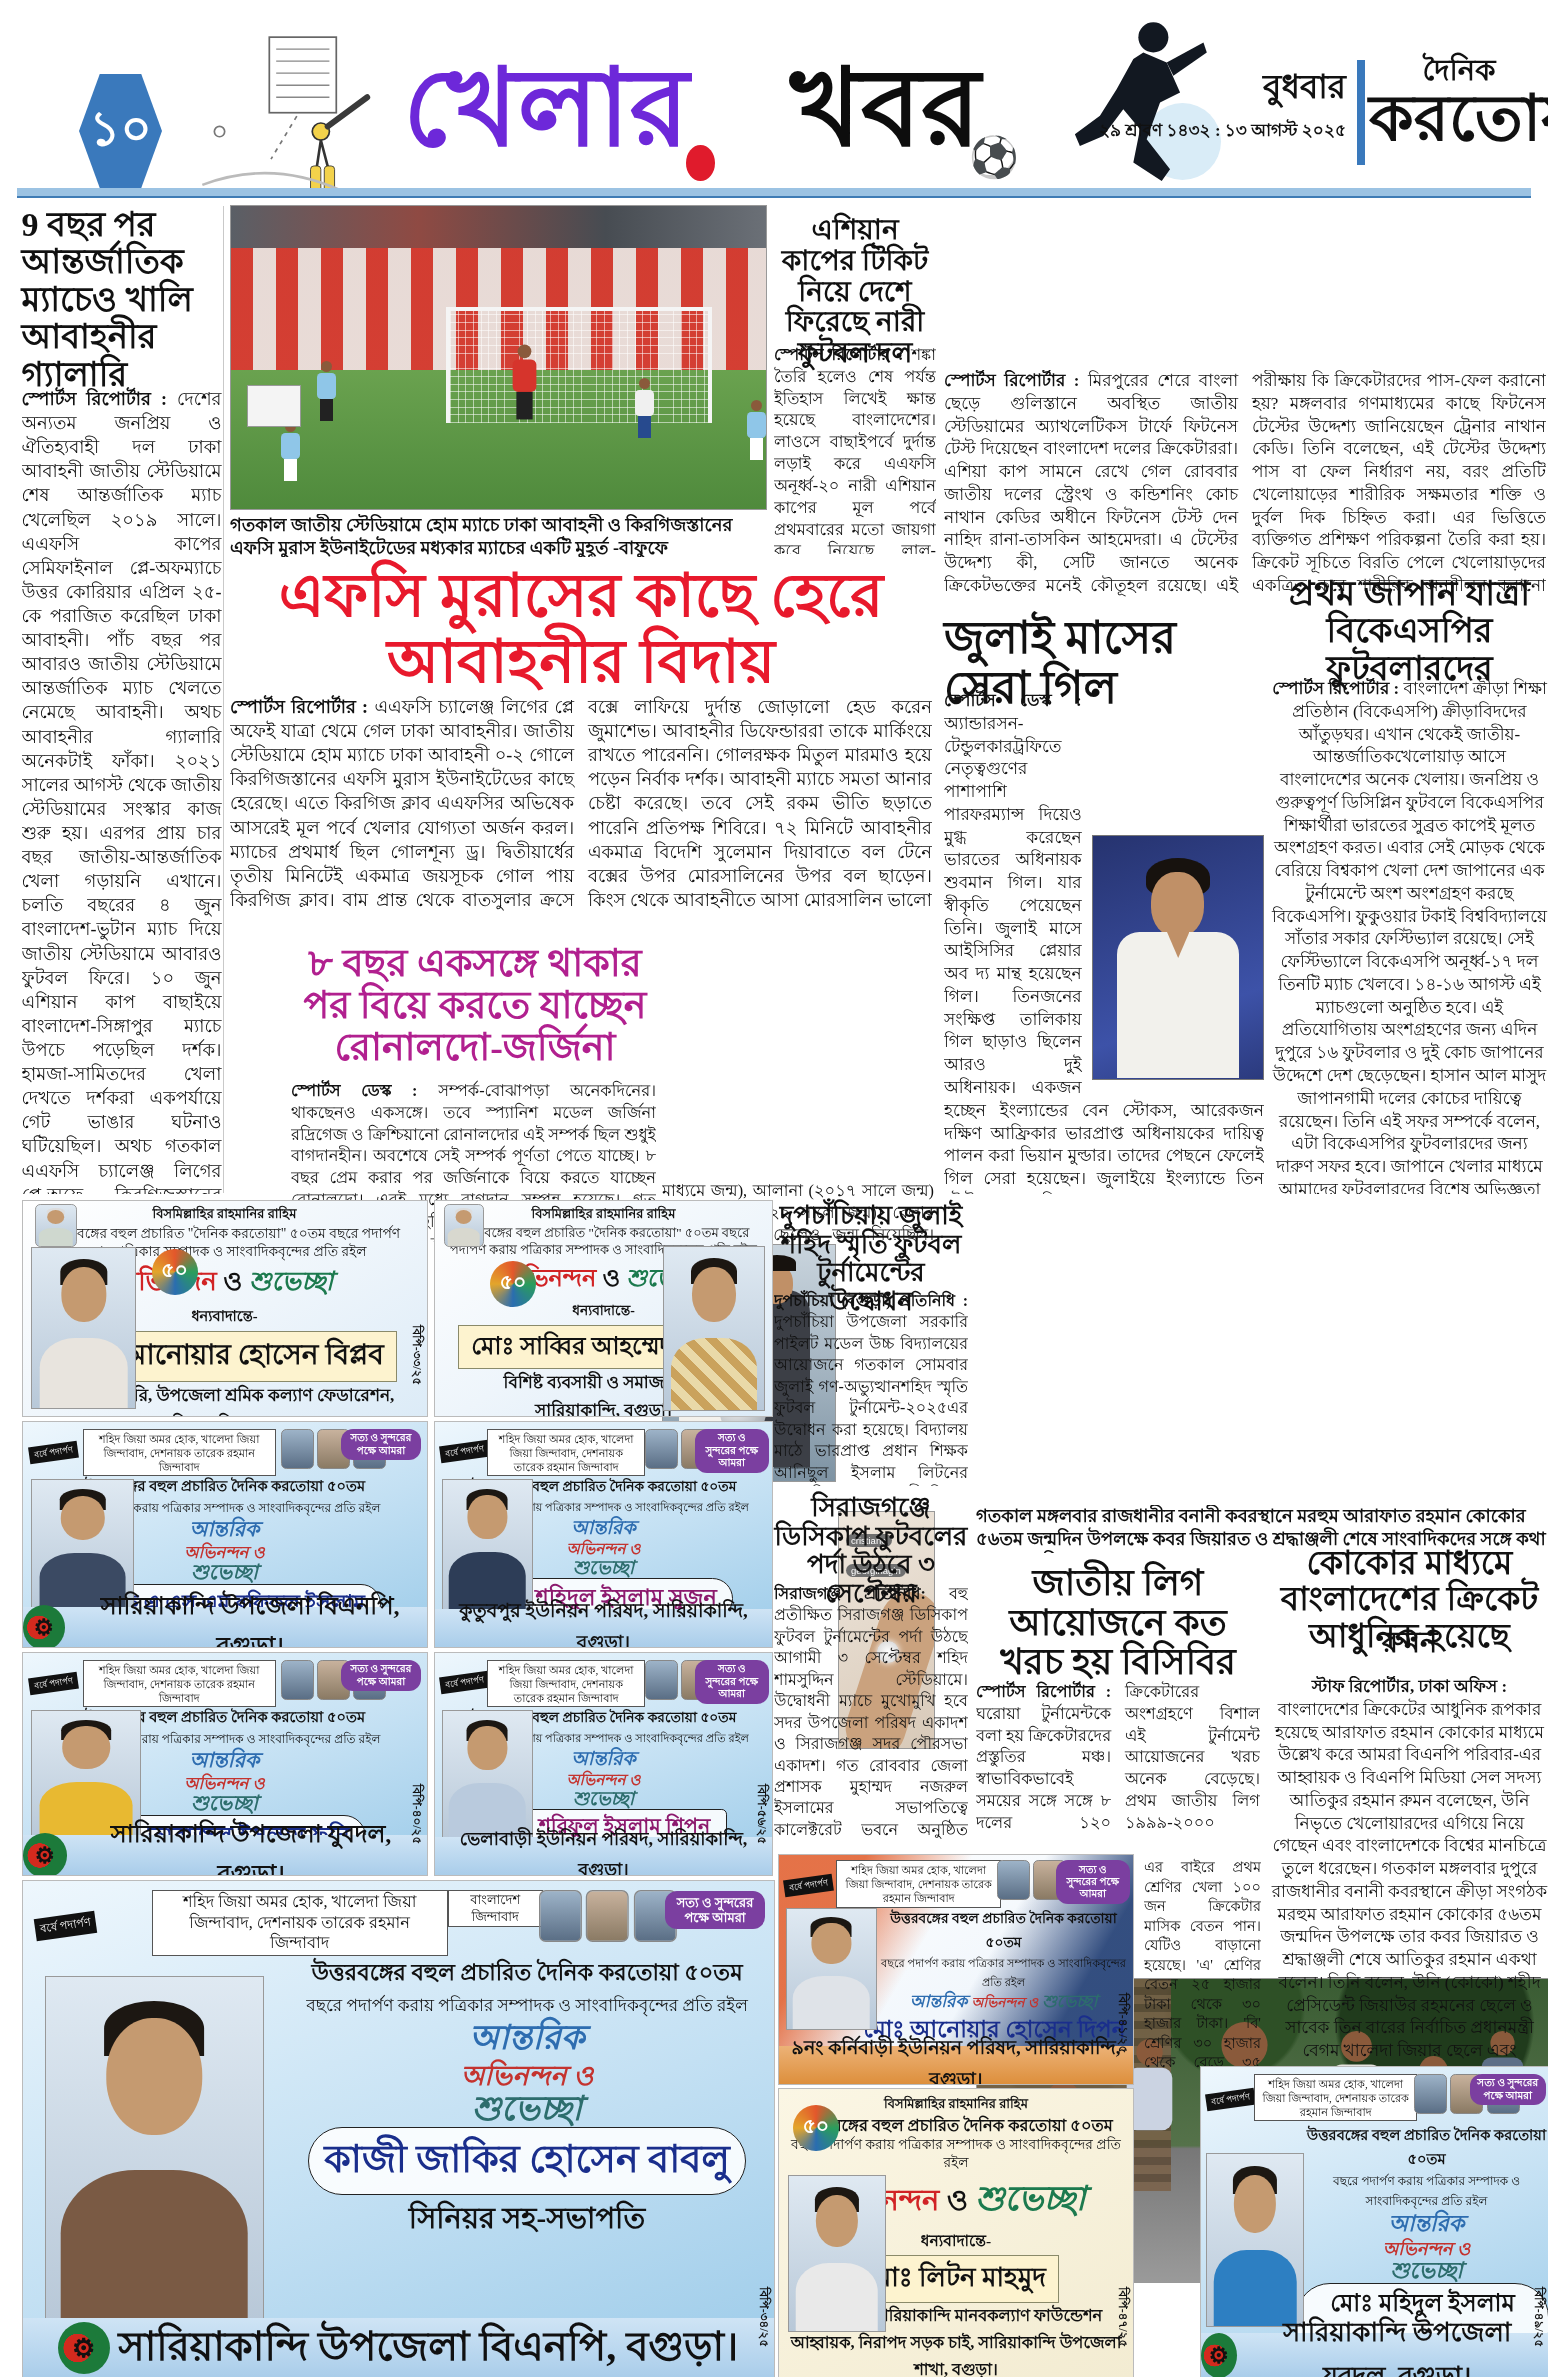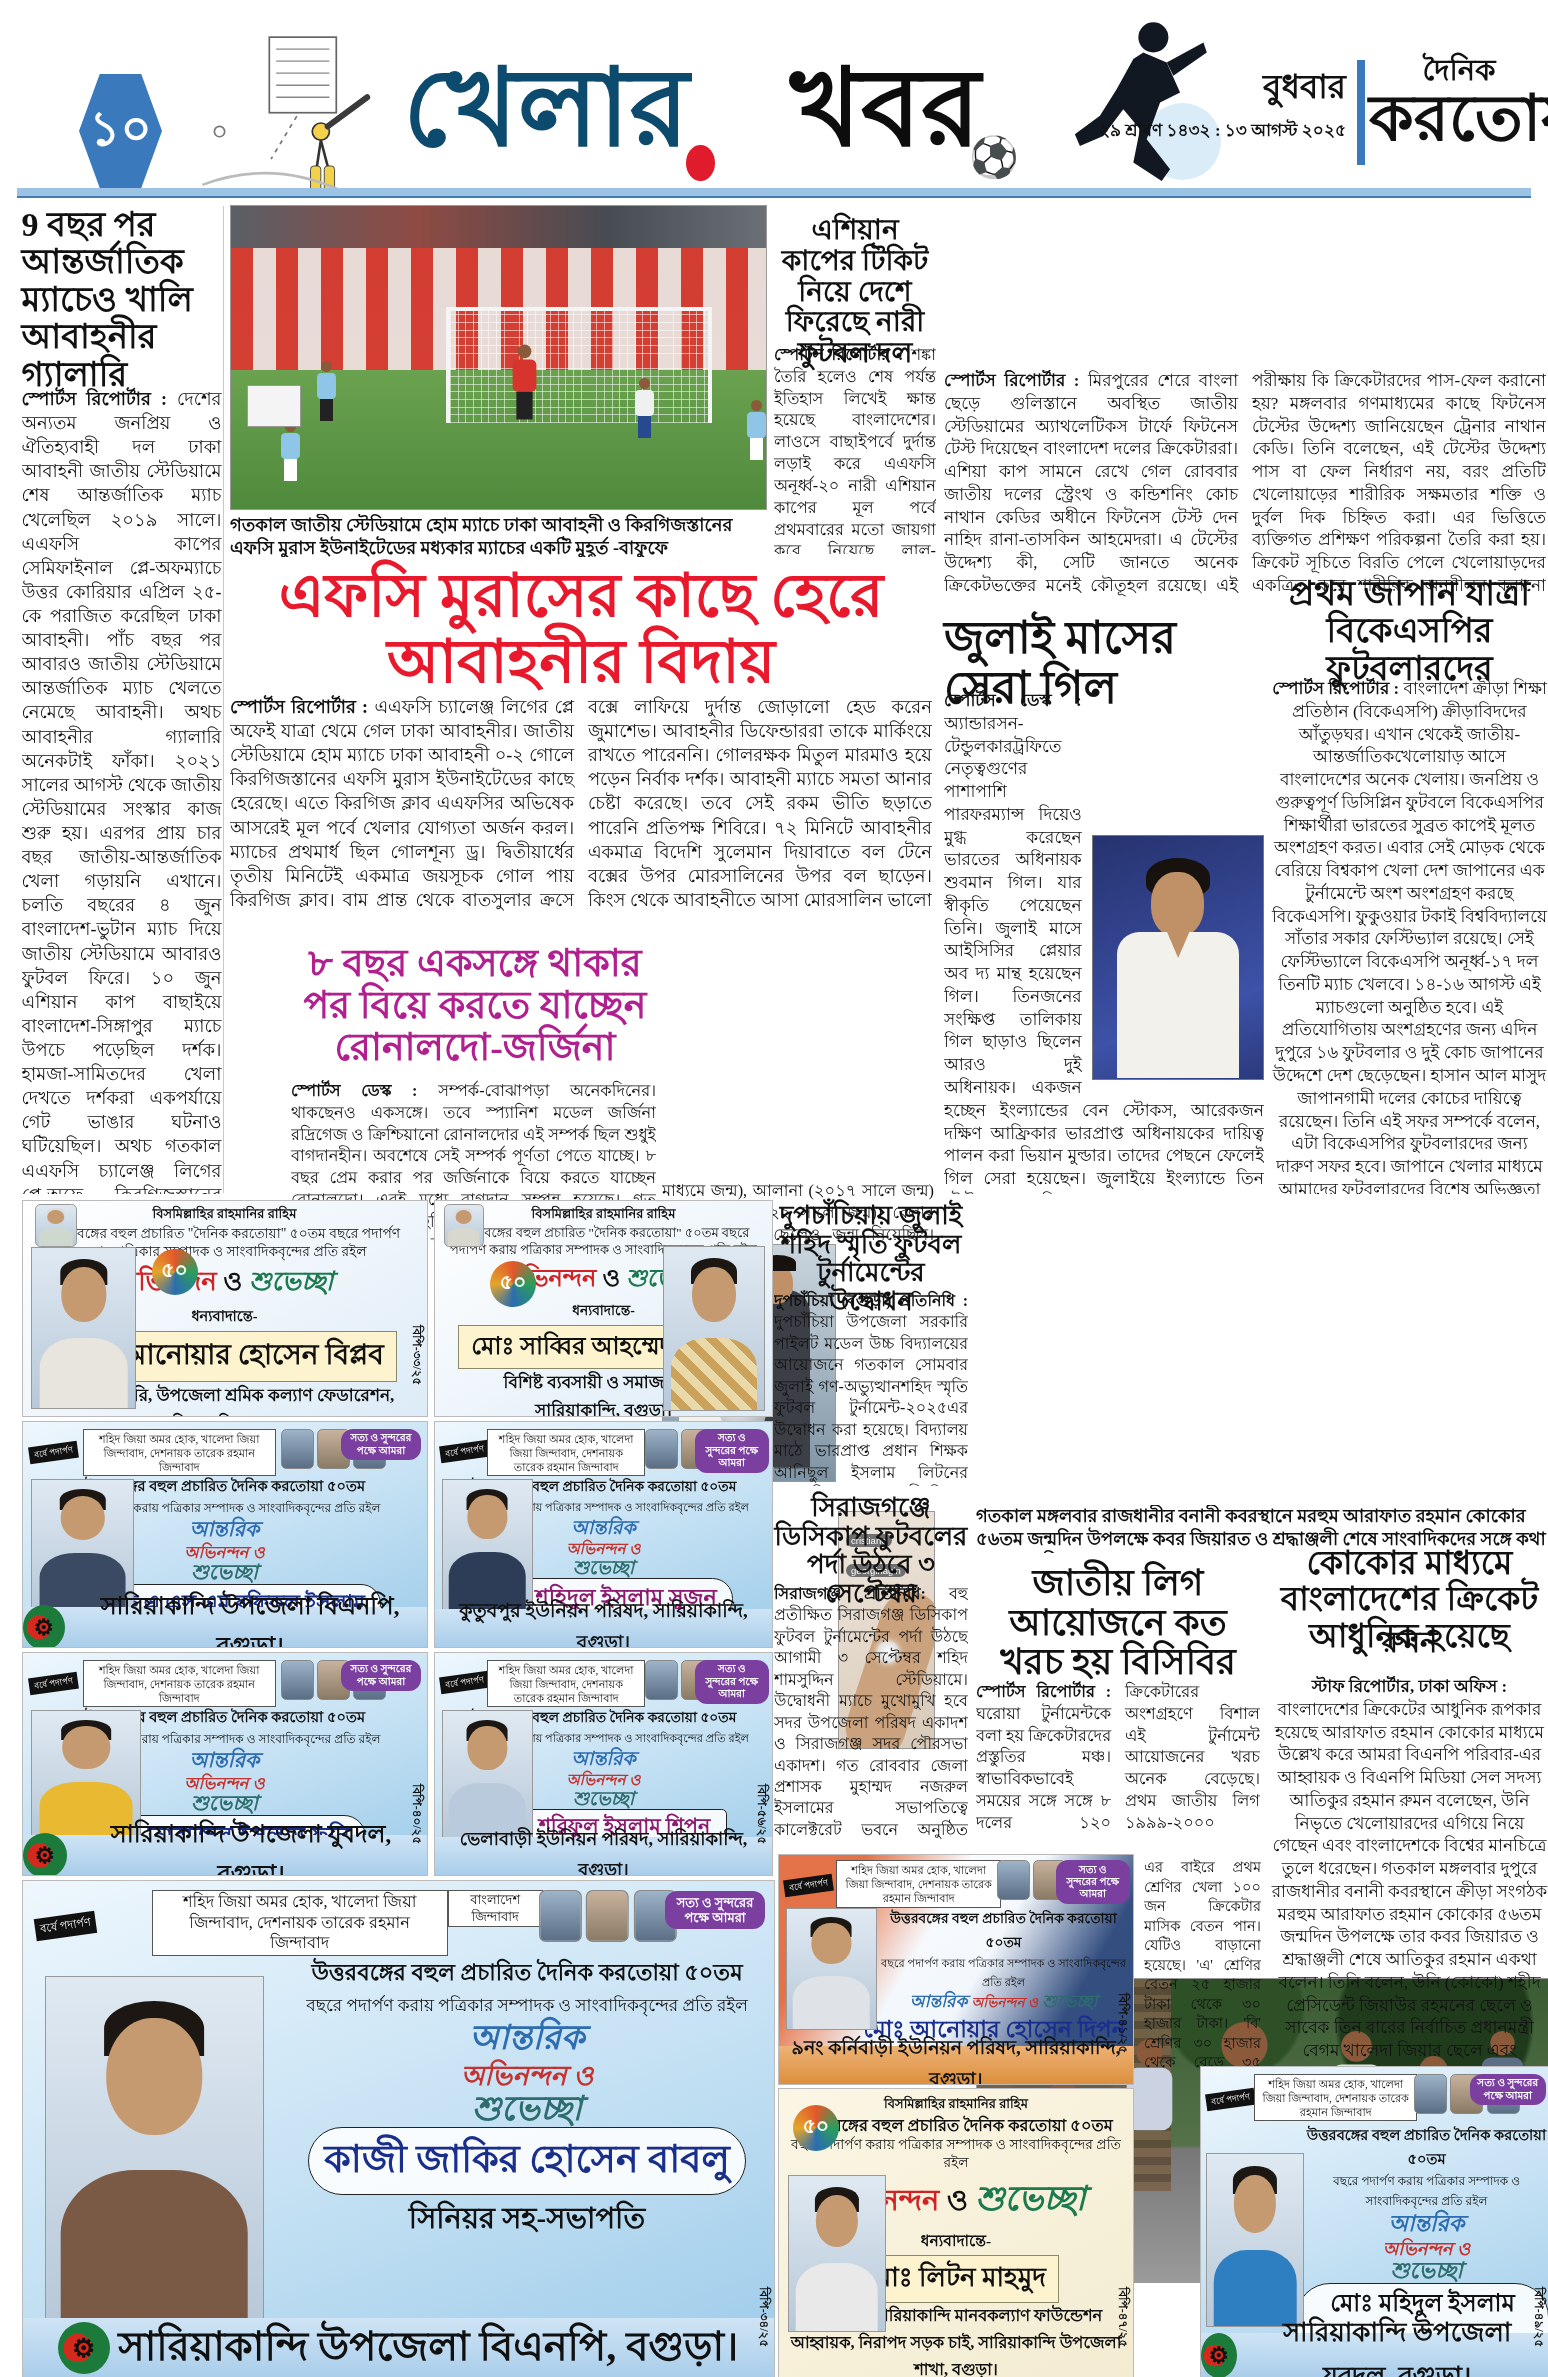--- a/index.html
+++ b/index.html
@@ -112,21 +112,21 @@
     <path d="M150 100 L120 150" stroke="#777" stroke-width="2" stroke-dasharray="5 6" fill="none"></path>
     <circle cx="60" cy="118" r="6" fill="none" stroke="#777" stroke-width="2"></circle>
     <circle cx="178" cy="118" r="10" fill="#f3d24b" stroke="#333" stroke-width="2"></circle>
     <path d="M178 128 L172 168 M178 128 L188 166" stroke="#333" stroke-width="3" fill="none"></path>
     <path d="M186 112 L232 78" stroke="#3a3a3a" stroke-width="7" stroke-linecap="round"></path>
     <rect x="166" y="158" width="12" height="30" rx="4" fill="#f3d24b" stroke="#333"></rect>
     <rect x="182" y="158" width="12" height="30" rx="4" fill="#f3d24b" stroke="#333"></rect>
     <path d="M40 180 Q120 150 200 186" stroke="#bbb" stroke-width="3" fill="none"></path>
   </svg>
 
-  <div class="abs hl" style="left:403px;top:50px;font-size:108px;color:#0c4a6e;font-weight:900;">খেলার</div>
+  <div class="abs hl" style="left:403px;top:50px;font-size:108px;color:#6d28d9;font-weight:900;">খেলার</div>
   <div class="abs" style="left:686px;top:145px;width:29px;height:36px;border-radius:50%;background:#e01b2c;"></div>
   <div class="abs hl" style="left:790px;top:50px;font-size:108px;color:#0d0d0d;font-weight:900;">খবর</div>
   <div class="abs" style="left:969px;top:134px;font-size:40px;">⚽</div>
 
   <div class="abs" style="left:1144px;top:103px;width:77px;height:77px;border-radius:50%;background:#d9ecf7;"></div>
   <svg class="abs" style="left:1056px;top:19px;" width="168" height="172" viewBox="0 0 100 103">
     <circle cx="58" cy="11" r="9" fill="#121821"></circle>
     <path d="M52 20 L66 26 L74 44 L62 50 L54 72 L68 90 L63 97 L46 86 L50 66 L40 54 L28 70 L14 76 L11 69 L26 58 L36 42 L46 24 Z" fill="#121821"></path>
     <path d="M66 26 L88 14 L90 20 L70 34 Z" fill="#121821"></path>
   </svg>

